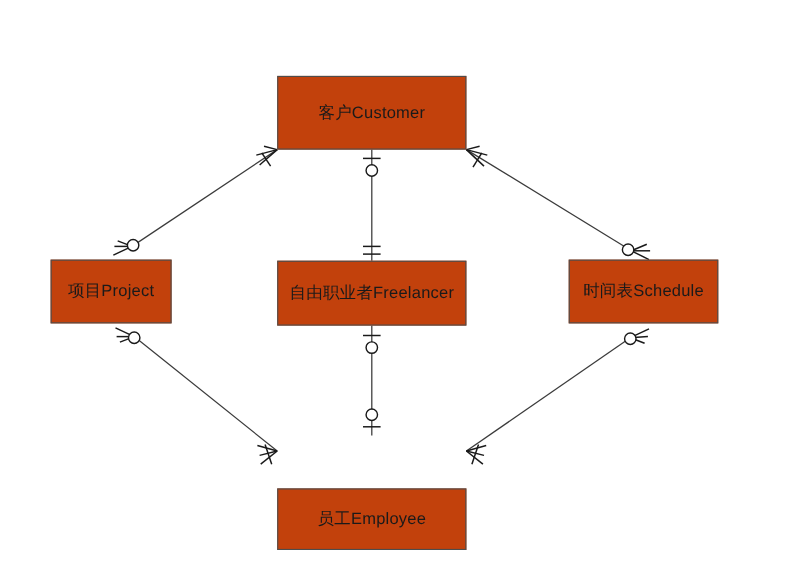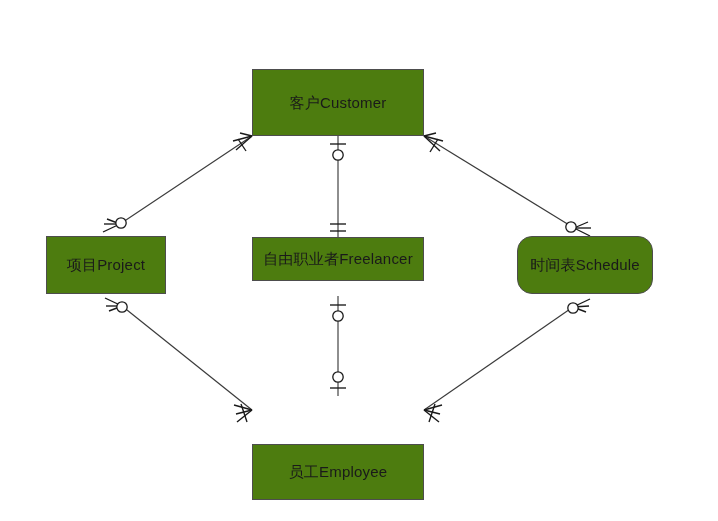--- a/index.html
+++ b/index.html
@@ -21,21 +21,21 @@
     position: absolute;
     left: 0;
     top: 0;
     width: 718px;
     height: 521px;
   }
   .entity-box {
     position: absolute;
     box-sizing: border-box;
     border: 1px solid #4d4d4d;
-    background: #4d7c0f;
+    background: #c2410c;
     display: flex;
     align-items: center;
     justify-content: center;
     text-align: center;
   }
   .entity-label {
     font-family: "Liberation Sans", sans-serif;
     font-size: 15px;
     color: #1a1a1a;
     line-height: 1.2;
@@ -164,29 +164,29 @@
         <line class="conn-mark" x1="435" y1="404" x2="429" y2="422"></line>
       </g>
     </g>
 
   </svg>
 
   <div class="entity-box" id="box-customer" style="left: 252px; top: 69px; width: 172px; height: 67px; border-color: rgb(77, 77, 77);">
     <span class="entity-label" style="color: rgb(26, 26, 26);">客户Customer</span>
   </div>
 
-  <div class="entity-box" id="box-project" style="left: 46px; top: 236px; width: 120px; height: 58px; border-color: rgb(77, 77, 77);">
+  <div class="entity-box" id="box-project" style="left: 46px; top: 236px; width: 110px; height: 58px; border-color: rgb(77, 77, 77);">
     <span class="entity-label" style="color: rgb(26, 26, 26);">项目Project</span>
   </div>
 
-  <div class="entity-box" id="box-freelancer" style="left: 252px; top: 237px; width: 172px; height: 44px; border-color: rgb(77, 77, 77);">
+  <div class="entity-box" id="box-freelancer" style="left: 252px; top: 237px; width: 172px; height: 59px; border-color: rgb(77, 77, 77);">
     <span class="entity-label" style="color: rgb(26, 26, 26);">自由职业者Freelancer</span>
   </div>
 
-  <div class="entity-box" id="box-schedule" style="left: 517px; top: 236px; width: 136px; height: 58px; border-color: rgb(77, 77, 77); border-radius: 15px;">
+  <div class="entity-box" id="box-schedule" style="left: 517px; top: 236px; width: 136px; height: 58px; border-color: rgb(77, 77, 77);">
     <span class="entity-label" style="color: rgb(26, 26, 26);">时间表Schedule</span>
   </div>
 
   <div class="entity-box" id="box-employee" style="left: 252px; top: 396px; width: 172px; height: 56px; border-color: rgb(77, 77, 77); margin-top: 48px;">
     <span class="entity-label" style="color: rgb(26, 26, 26);">员工Employee</span>
   </div>
 
 </div>
 
 </body></html>

